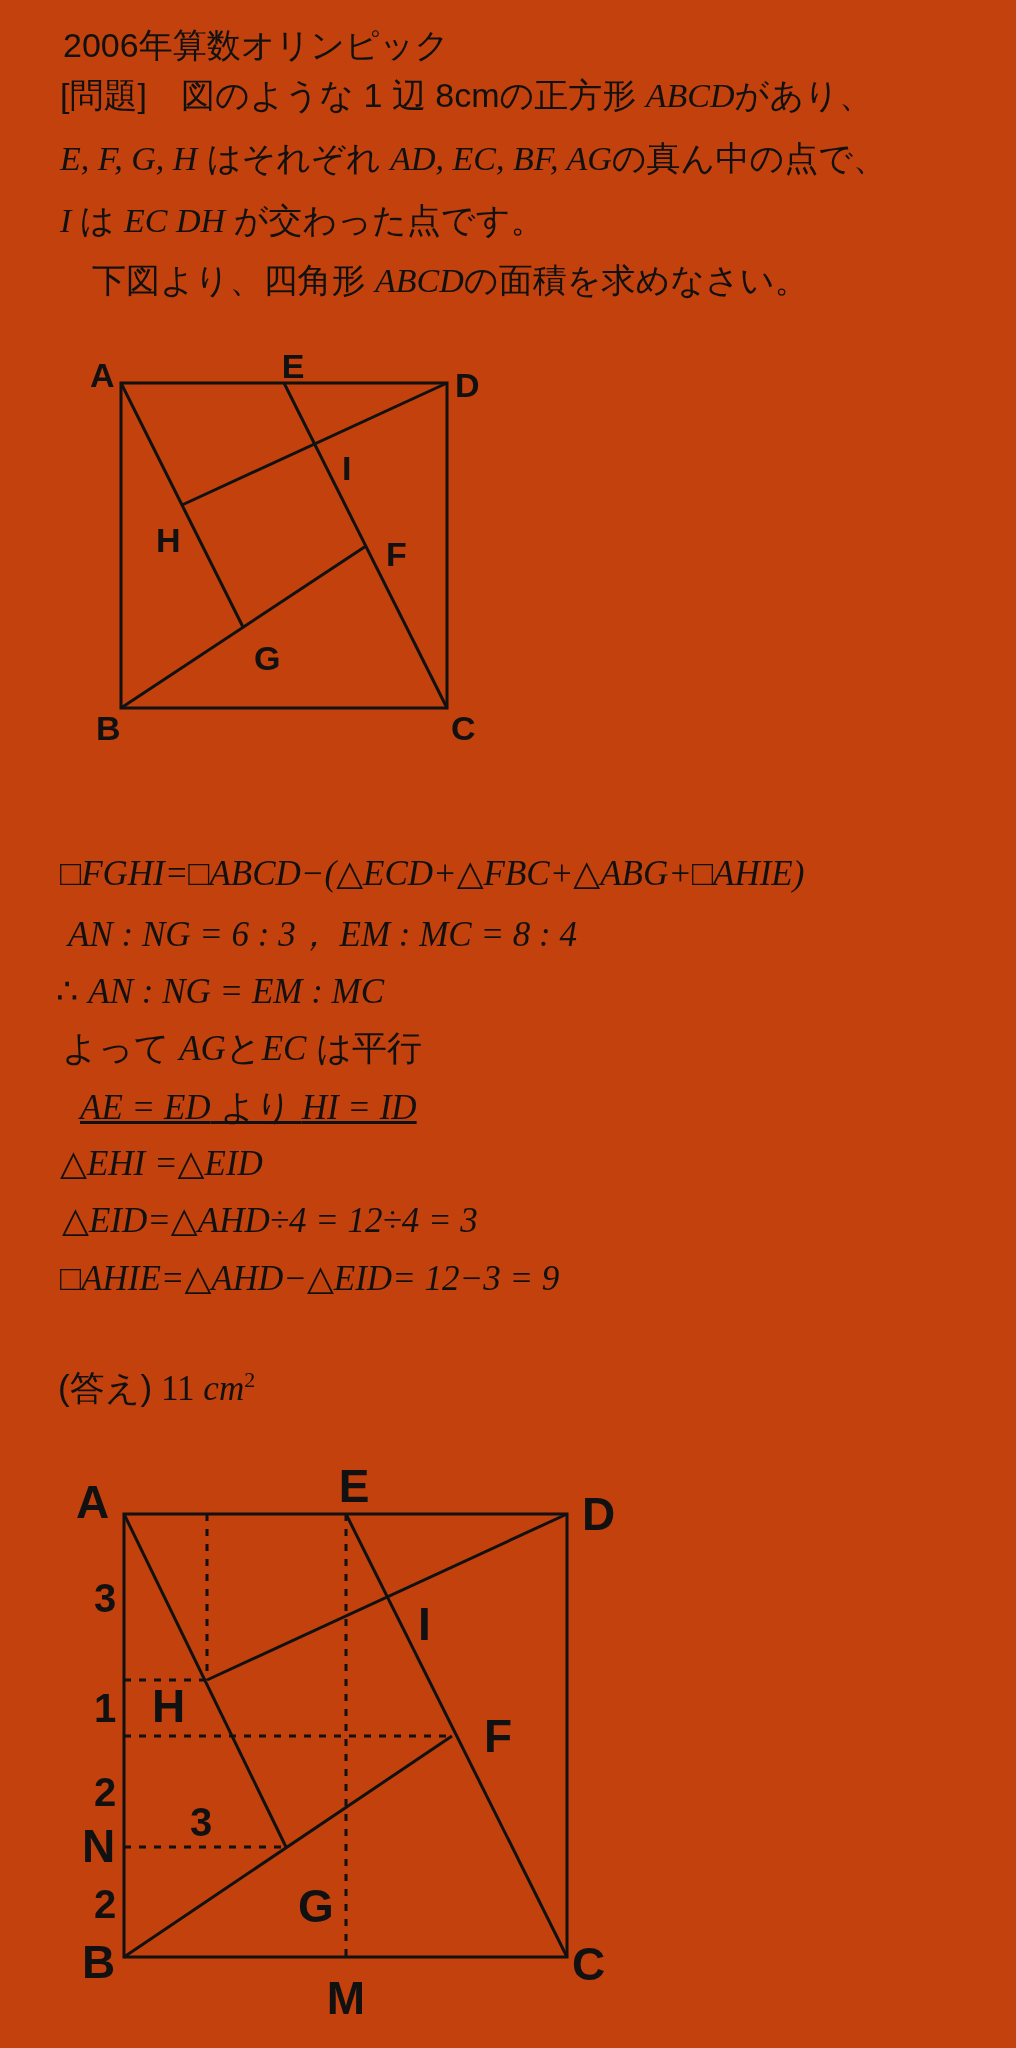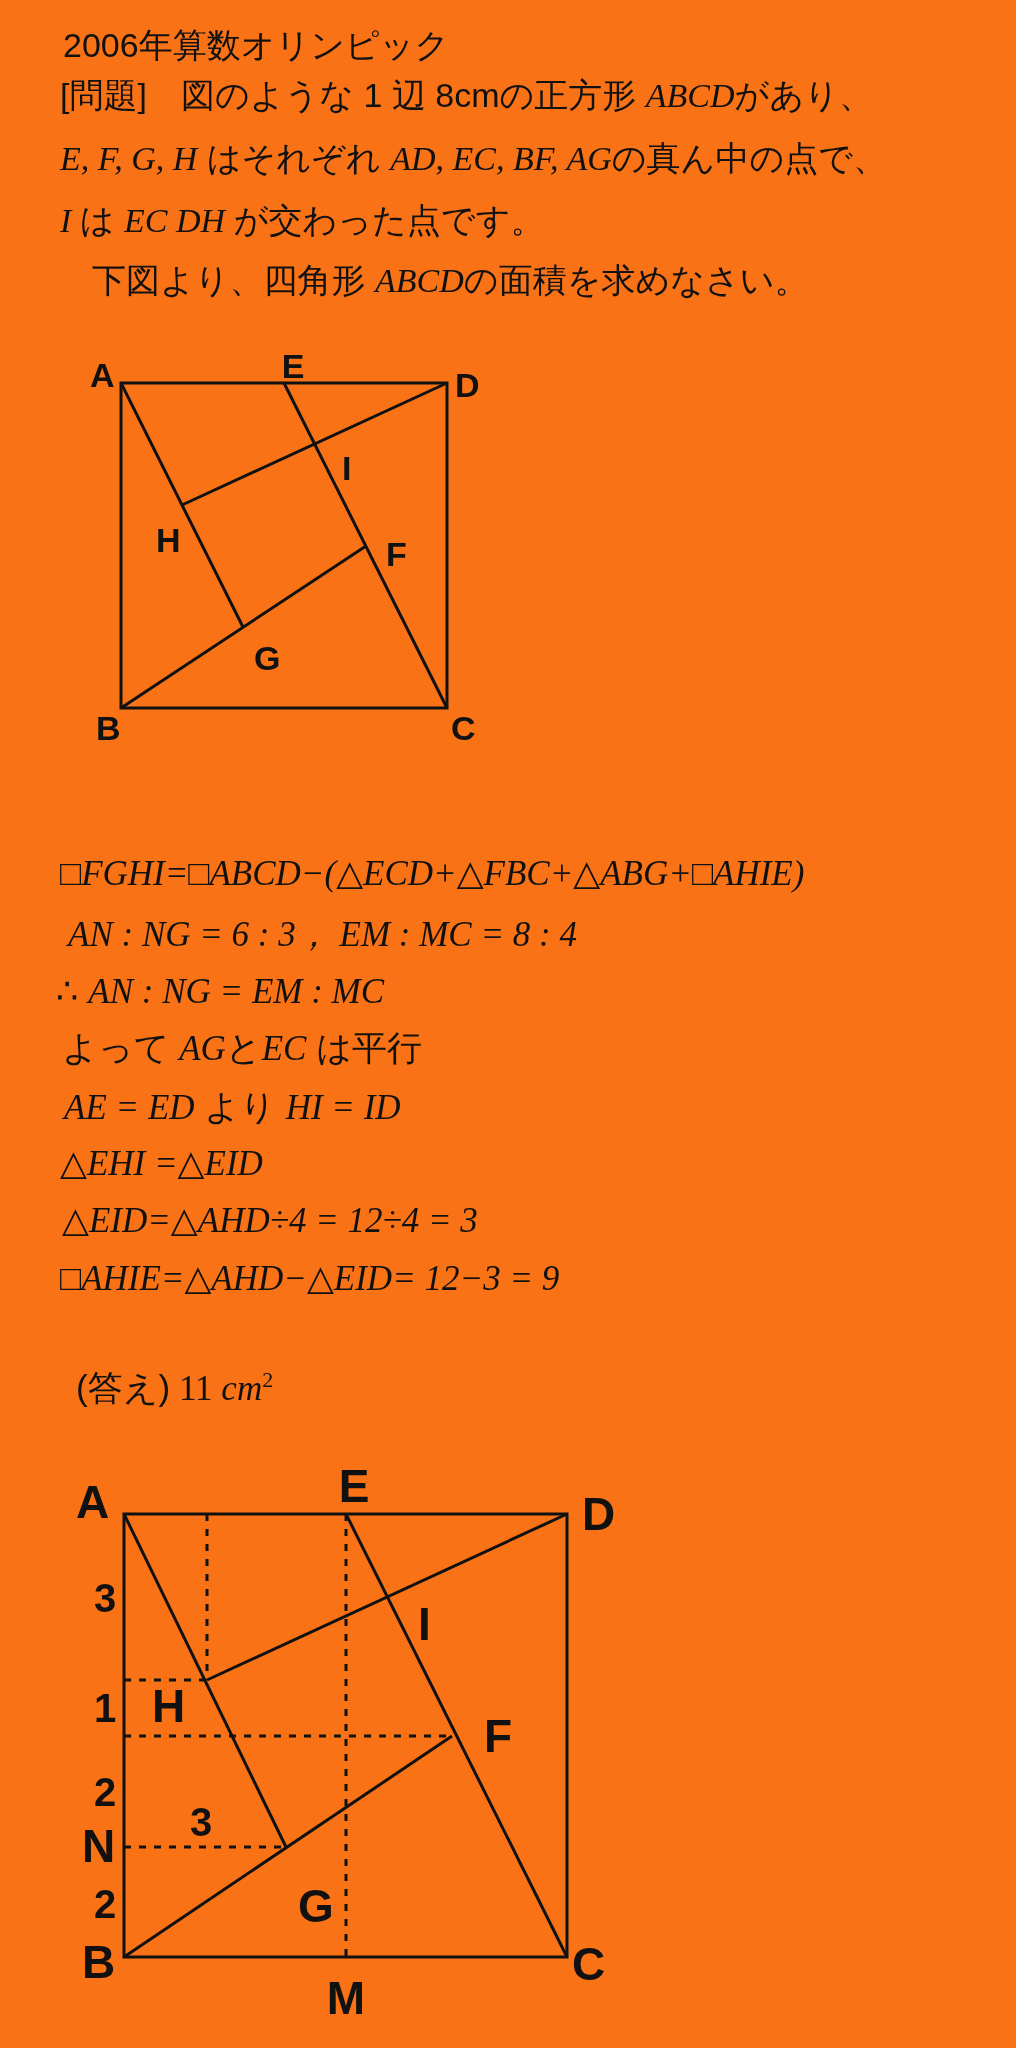--- a/index.html
+++ b/index.html
@@ -1,16 +1,16 @@
 <!DOCTYPE html>
 <html><head>
 <meta charset="utf-8">
 <style>
   html,body{margin:0;padding:0;background:#ffffff;}
-  #page{position:relative;width:1016px;height:2048px;background:#f97316;color:#1a1a1a;overflow:hidden;}
+  #page{position:relative;width:1016px;height:2048px;background:#c2410c;color:#1a1a1a;overflow:hidden;}
   .jp{font-family:"Liberation Sans","DejaVu Sans",sans-serif;}
   .math{font-family:"Liberation Serif","DejaVu Serif",serif;font-style:italic;}
   .upr{font-family:"Liberation Serif","DejaVu Serif",serif;font-style:normal;}
   .line{position:absolute;white-space:nowrap;font-size:34px;line-height:1.25;color:#111;}
   .sol{font-size:35px;}
   .therefore{font-style:normal;margin-right:10px;}
   sup{font-size:22px;}
   svg text{font-family:"Liberation Sans","DejaVu Sans",sans-serif;font-weight:600;fill:#111;}
   .figline{stroke:#111;stroke-width:3;fill:none;}
   .figdash{stroke:#111;stroke-width:3;fill:none;stroke-dasharray:7 8;}
@@ -53,27 +53,27 @@
   </svg>
 
   <div class="line sol math" style="left:60px;top:852px;">□FGHI=□ABCD−(△ECD+△FBC+△ABG+□AHIE)</div>
   <div class="line sol math" style="left:68px;top:913px;">AN : NG = 6 : 3，  EM : MC = 8 : 4</div>
   <div class="line sol math" style="left:56px;top:970px;">
     <span class="therefore">∴</span><span>AN : NG = EM : MC</span>
   </div>
   <div class="line sol" style="left:62px;top:1026px;text-align:center;">
     <span class="jp">よって </span><span class="math">AG</span><span class="jp">と</span><span class="math">EC</span><span class="jp"> は平行</span>
   </div>
-  <div class="line sol" style="left:64px;top:1085px;">
+  <div class="line sol" style="left:80px;top:1085px;text-decoration:underline;">
     <span class="math">AE = ED</span><span class="jp"> より </span><span class="math">HI = ID</span>
   </div>
   <div class="line sol math" style="left:60px;top:1142px;">△EHI =△EID</div>
   <div class="line sol math" style="left:62px;top:1199px;">△EID=△AHD÷4 = 12÷4 = 3</div>
   <div class="line sol math" style="left:60px;top:1257px;">□AHIE=△AHD−△EID= 12−3 = 9</div>
-  <div class="line sol" style="left:76px;top:1366px;">
+  <div class="line sol" style="left:58px;top:1366px;">
     <span class="jp">(答え)</span><span class="upr"> 11 </span><span class="math">cm</span><sup class="upr">2</sup>
   </div>
 
   <svg style="position:absolute;left:60px;top:1440px;" width="640" height="608" viewBox="0 0 640 608">
     <rect x="64" y="74" width="443" height="443" class="figline"></rect>
     <line x1="286" y1="74" x2="507" y2="517" class="figline"></line>
     <line x1="64" y1="517" x2="392" y2="296" class="figline"></line>
     <line x1="64" y1="74" x2="226" y2="407" class="figline"></line>
     <line x1="507" y1="74" x2="147" y2="240" class="figline"></line>
     <line x1="147" y1="74" x2="147" y2="240" class="figdash"></line>

